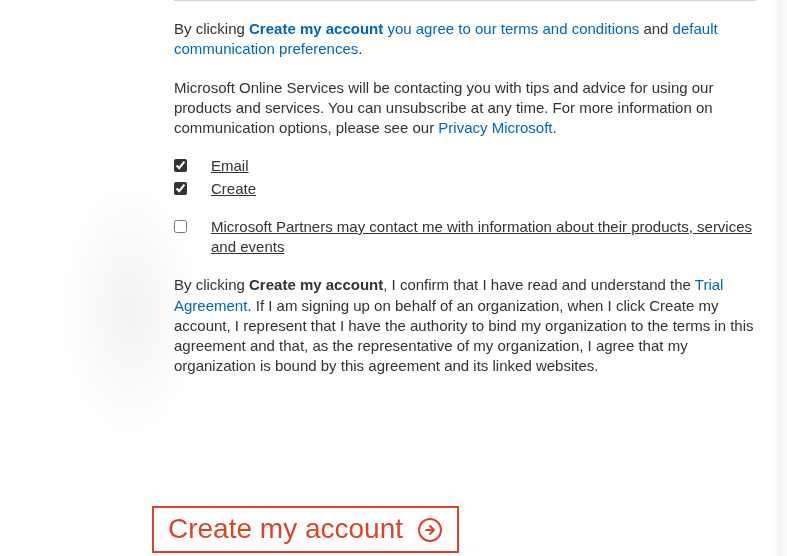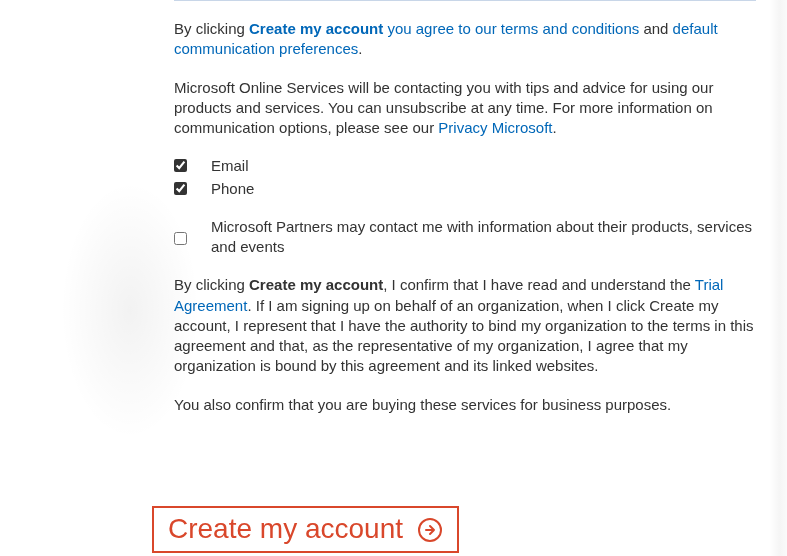--- a/index.html
+++ b/index.html
@@ -81,28 +81,29 @@
     width: 13px;
     height: 13px;
     margin: 3px 0 0 0;
     flex: 0 0 auto;
     accent-color: #333;
   }
   .opt-label {
     margin-left: 24px;
     line-height: 1.35;
     color: #333;
+    text-decoration: underline;
   }
   .partners-block {
     margin: 0 0 18px 0;
     line-height: 1.35;
   }
   .partners-first {
     display: inline-flex;
-    align-items: center;
+    align-items: flex-start;
   }
   .cta-wrap {
     position: absolute;
     left: 152px;
     bottom: 3px;
     border: 2px solid #d9472b;
     padding: 6px 14px 6px 14px;
     box-sizing: border-box;
   }
   .cta {
@@ -143,36 +144,35 @@
     </p>
 
 
     <div class="opts">
       <div class="opt-row">
         <input type="checkbox" class="cb" checked="" style="">
         <span class="opt-label">Email</span>
       </div>
       <div class="opt-row">
         <input type="checkbox" class="cb" checked="" style="">
-        <span class="opt-label">Phone</span>
+        <span class="opt-label">Create</span>
       </div>
     </div>
 
     <div class="partners-block">
       <span class="partners-first">
         <input type="checkbox" class="cb" style="">
         <span class="opt-label">Microsoft Partners may contact me with information about their products, services and events</span>
       </span>
     </div>
 
     <p>
       <span>By clicking </span><span class="bold">Create my account</span><span>, I confirm that I have read and understand the </span><span class="link">Trial Agreement</span><span>. If I am signing up on behalf of an organization, when I click Create my account, I represent that I have the authority to bind my organization to the terms in this agreement and that, as the representative of my organization, I agree that my organization is bound by this agreement and its linked websites.</span>
     </p>
 
-    <p>You also confirm that you are buying these services for business purposes.</p>
   </div>
 
   <div class="cta-wrap">
     <div class="cta">
       <span>Create my account</span>
       <span class="cta-icon">
         <svg viewBox="0 0 26 26">
           <circle cx="13" cy="13" r="11" fill="none" stroke="#d9472b" stroke-width="2"></circle>
           <path d="M9 13 H17 M13 9 L17 13 L13 17" fill="none" stroke="#d9472b" stroke-width="2" stroke-linecap="round" stroke-linejoin="round"></path>
         </svg>

